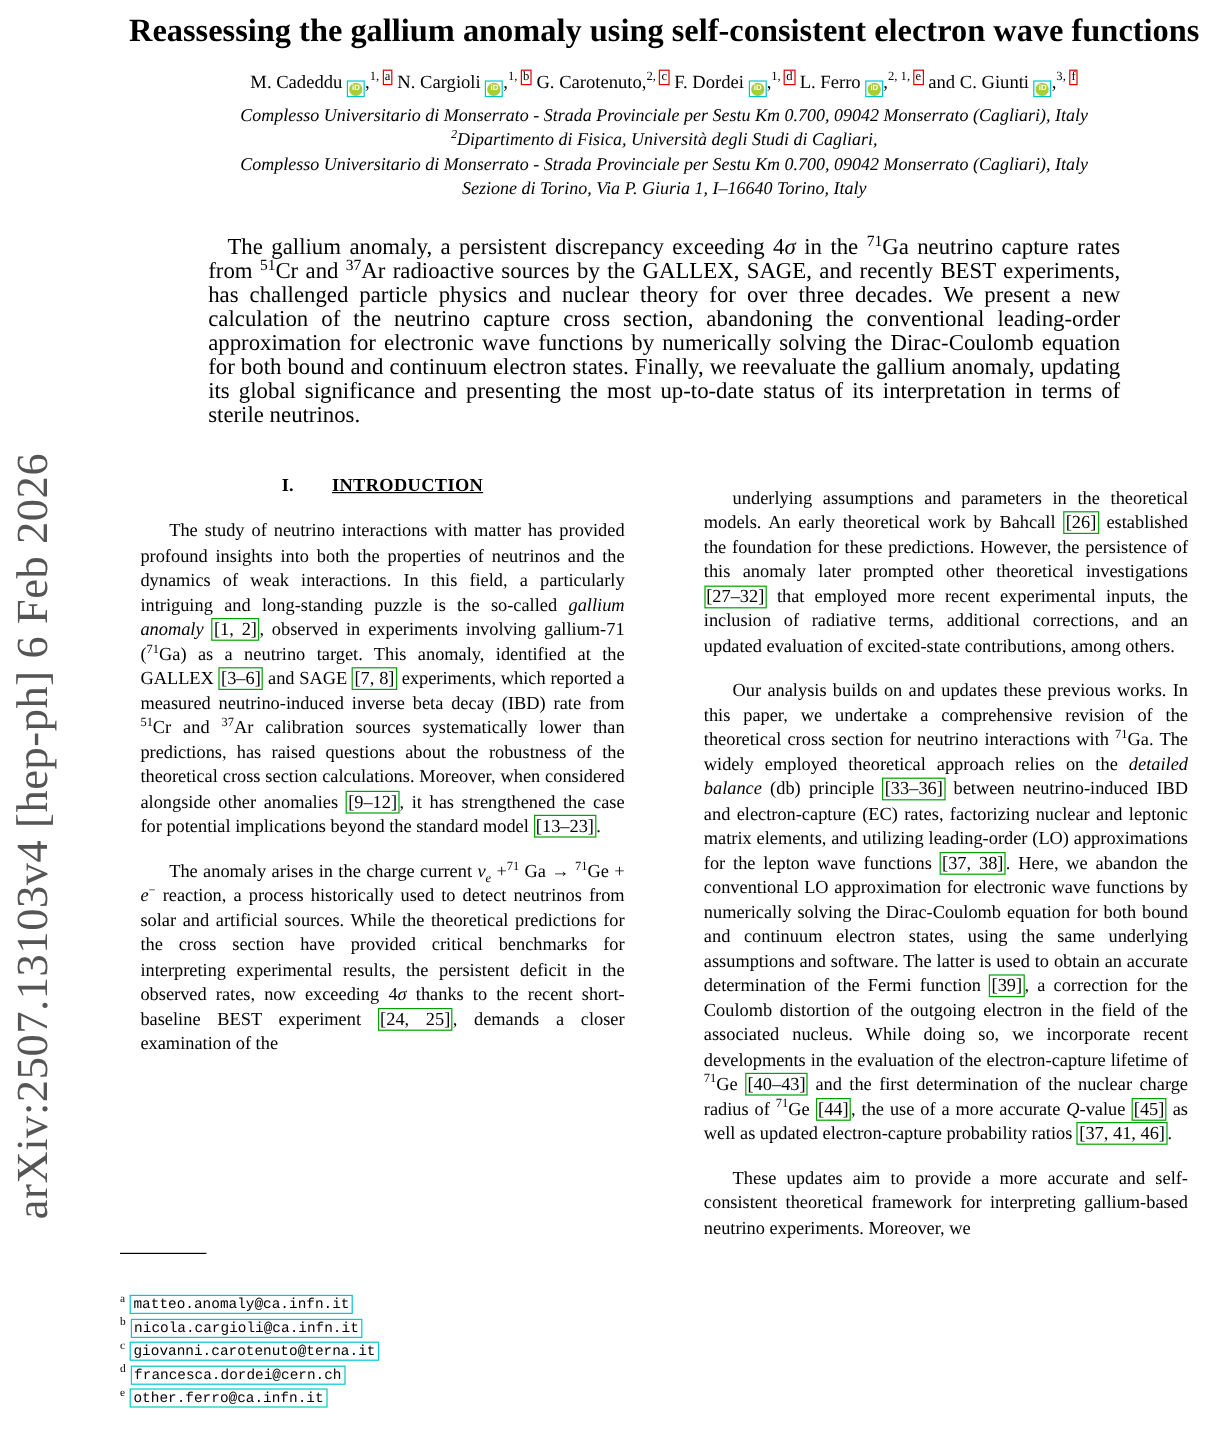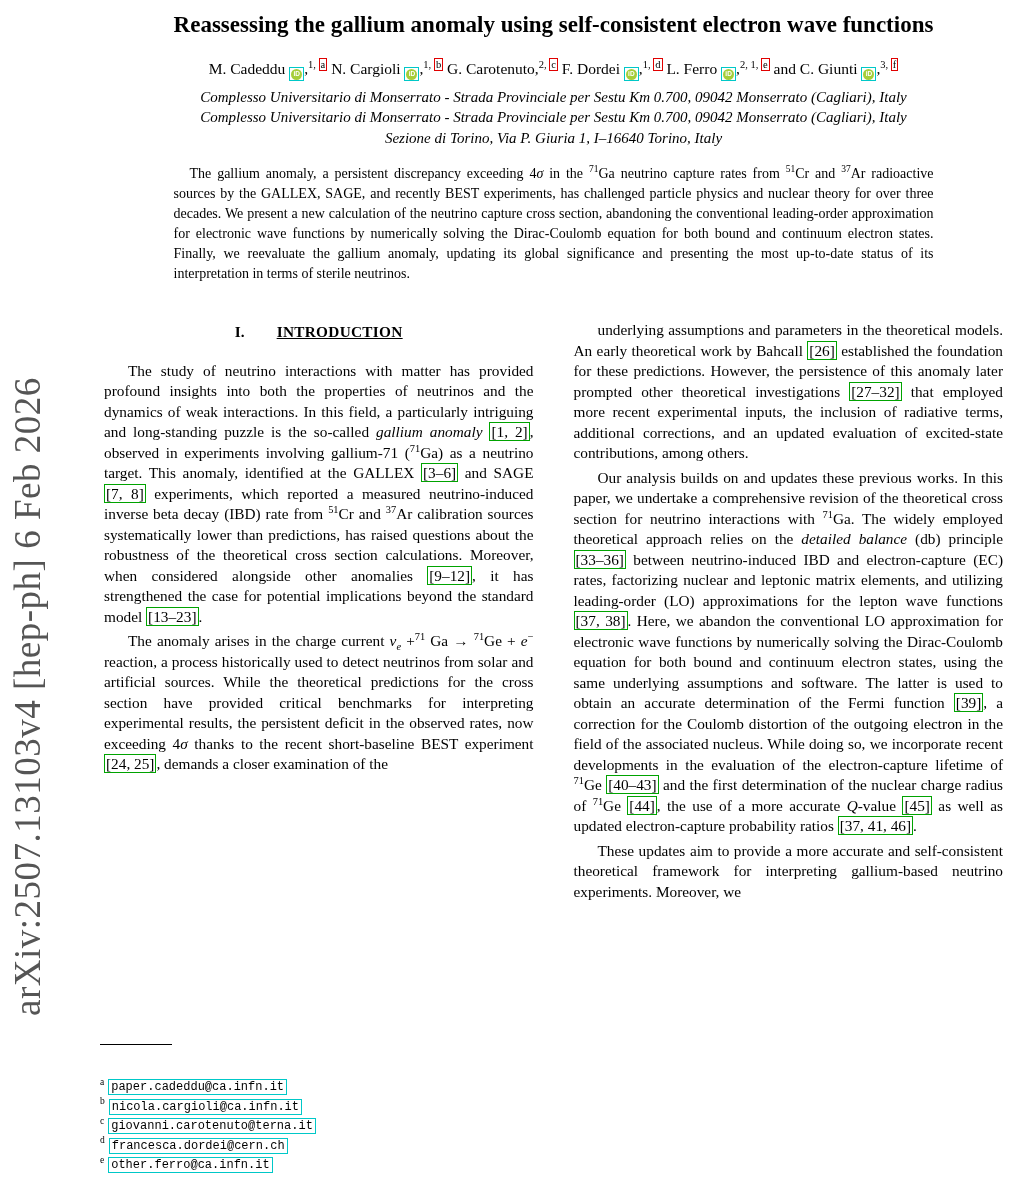--- a/index.html
+++ b/index.html
@@ -5,30 +5,30 @@
   html,body{margin:0;padding:0;}
   body{width:1011px;height:1200px;background:#ffffff;overflow:hidden;color:#000;
        font-family:"Liberation Serif","DejaVu Serif",serif;}
   .page{position:relative;width:1011px;height:1200px;overflow:hidden;background:#fff;}
 
   .arxiv-stamp{position:absolute;left:6px;top:1016px;transform:rotate(-90deg);
        transform-origin:0 0;white-space:nowrap;font-size:37px;letter-spacing:0.5px;
        color:#555;}
 
   .content{position:absolute;left:100px;top:0;width:907px;}
-  .title{font-size:23px;font-weight:bold;text-align:center;margin:12px 0 0;line-height:26px;}
+  .title{font-size:27px;font-weight:bold;text-align:center;margin:12px 0 0;line-height:26px;}
   .authors{margin-top:20px;text-align:center;font-size:15.5px;line-height:22px;}
   .affiliations{margin-top:6px;text-align:center;font-style:italic;font-size:15px;line-height:20.5px;}
-  .abstract{width:760px;margin:16px auto 0;text-align:justify;font-size:14px;line-height:20px;text-indent:16px;}
+  .abstract{width:760px;margin:28px auto 0;text-align:justify;font-size:19px;line-height:20px;text-indent:16px;}
 
   .columns{display:flex;gap:32px;margin-top:32px;}
   .col{width:438px;text-align:justify;font-size:15.3px;line-height:20.5px;}
   .section-heading{text-align:center;font-size:15.3px;font-weight:bold;margin:6px 0 18px;}
   .section-heading .sect-label{margin-left:32px;letter-spacing:0.3px;text-decoration:underline;}
-  .para{margin:4px;text-indent:24px;}
+  .para{margin:17px;text-indent:24px;}
 
   sup{font-size:68%;line-height:0;}
   sub{font-size:68%;line-height:0;}
   .it{font-style:italic;}
 
   .cite-box{border:1px solid var(--cite-box,#00a300);padding:0 1px;white-space:nowrap;}
   .note-box{border:1px solid var(--ref-box,#e00000);padding:0 1px;}
   .orcid-box{display:inline-block;border:1px solid var(--url-box,#00c8c8);
        padding:1px 1px 0;vertical-align:-2px;line-height:0;}
   .orcid-circle{display:inline-flex;width:11px;height:11px;border-radius:50%;
@@ -52,20 +52,21 @@
 
   <div class="content">
 
     <h1 class="title">Reassessing the gallium anomaly using self-consistent electron wave functions</h1>
 
     <div class="authors"><span>M. Cadeddu </span><span class="orcid-box"><span class="orcid-circle">iD</span></span><span>,</span><sup>1, </sup><sup class="note-box">a</sup><span> N. Cargioli </span><span class="orcid-box"><span class="orcid-circle">iD</span></span><span>,</span><sup>1, </sup><sup class="note-box">b</sup><span> G. Carotenuto,</span><sup>2, </sup><sup class="note-box">c</sup><span> F. Dordei </span><span class="orcid-box"><span class="orcid-circle">iD</span></span><span>,</span><sup>1, </sup><sup class="note-box">d</sup><span> L. Ferro </span><span class="orcid-box"><span class="orcid-circle">iD</span></span><span>,</span><sup>2, 1, </sup><sup class="note-box">e</sup><span> and C. Giunti </span><span class="orcid-box"><span class="orcid-circle">iD</span></span><span>,</span><sup>3, </sup><sup class="note-box">f</sup></div>
 
     <div class="affiliations">
 
         <div class="affil-line"><span>Complesso Universitario di Monserrato - Strada Provinciale per Sestu Km 0.700, 09042 Monserrato (Cagliari), Italy</span></div>
+        <div class="affil-line"><sup>2</sup><span>Dipartimento di Fisica, Università degli Studi di Cagliari,</span></div>
         <div class="affil-line"><span>Complesso Universitario di Monserrato - Strada Provinciale per Sestu Km 0.700, 09042 Monserrato (Cagliari), Italy</span></div>
         <div class="affil-line"><span>Sezione di Torino, Via P. Giuria 1, I–16640 Torino, Italy</span></div>
       </div>
 
     <div class="abstract"><span>The gallium anomaly, a persistent discrepancy exceeding 4</span><span class="it">σ</span><span> in the </span><sup>71</sup><span>Ga neutrino capture rates from </span><sup>51</sup><span>Cr and </span><sup>37</sup><span>Ar radioactive sources by the GALLEX, SAGE, and recently BEST experiments, has challenged particle physics and nuclear theory for over three decades. We present a new calculation of the neutrino capture cross section, abandoning the conventional leading-order approximation for electronic wave functions by numerically solving the Dirac-Coulomb equation for both bound and continuum electron states. Finally, we reevaluate the gallium anomaly, updating its global significance and presenting the most up-to-date status of its interpretation in terms of sterile neutrinos.</span></div>
 
     <div class="columns">
       <div class="col">
         <h2 class="section-heading">
           <span>I.</span><span class="sect-label">INTRODUCTION</span>
@@ -86,21 +87,21 @@
       </div>
     </div>
 
   </div>
 
   <div class="footnote-area">
     <div class="footnote-rule"></div>
     <div>
 
     <div class="footnote">
-        <sup class="fn-mark">a</sup><span class="email">paper.cadeddu@ca.infn.it</span>
+        <sup class="fn-mark">a</sup><span class="email">matteo.anomaly@ca.infn.it</span>
       </div>
         <div class="footnote">
         <sup class="fn-mark">b</sup><span class="email">nicola.cargioli@ca.infn.it</span>
       </div>
         <div class="footnote">
         <sup class="fn-mark">c</sup><span class="email">giovanni.carotenuto@terna.it</span>
       </div>
         <div class="footnote">
         <sup class="fn-mark">d</sup><span class="email">francesca.dordei@cern.ch</span>
       </div>

